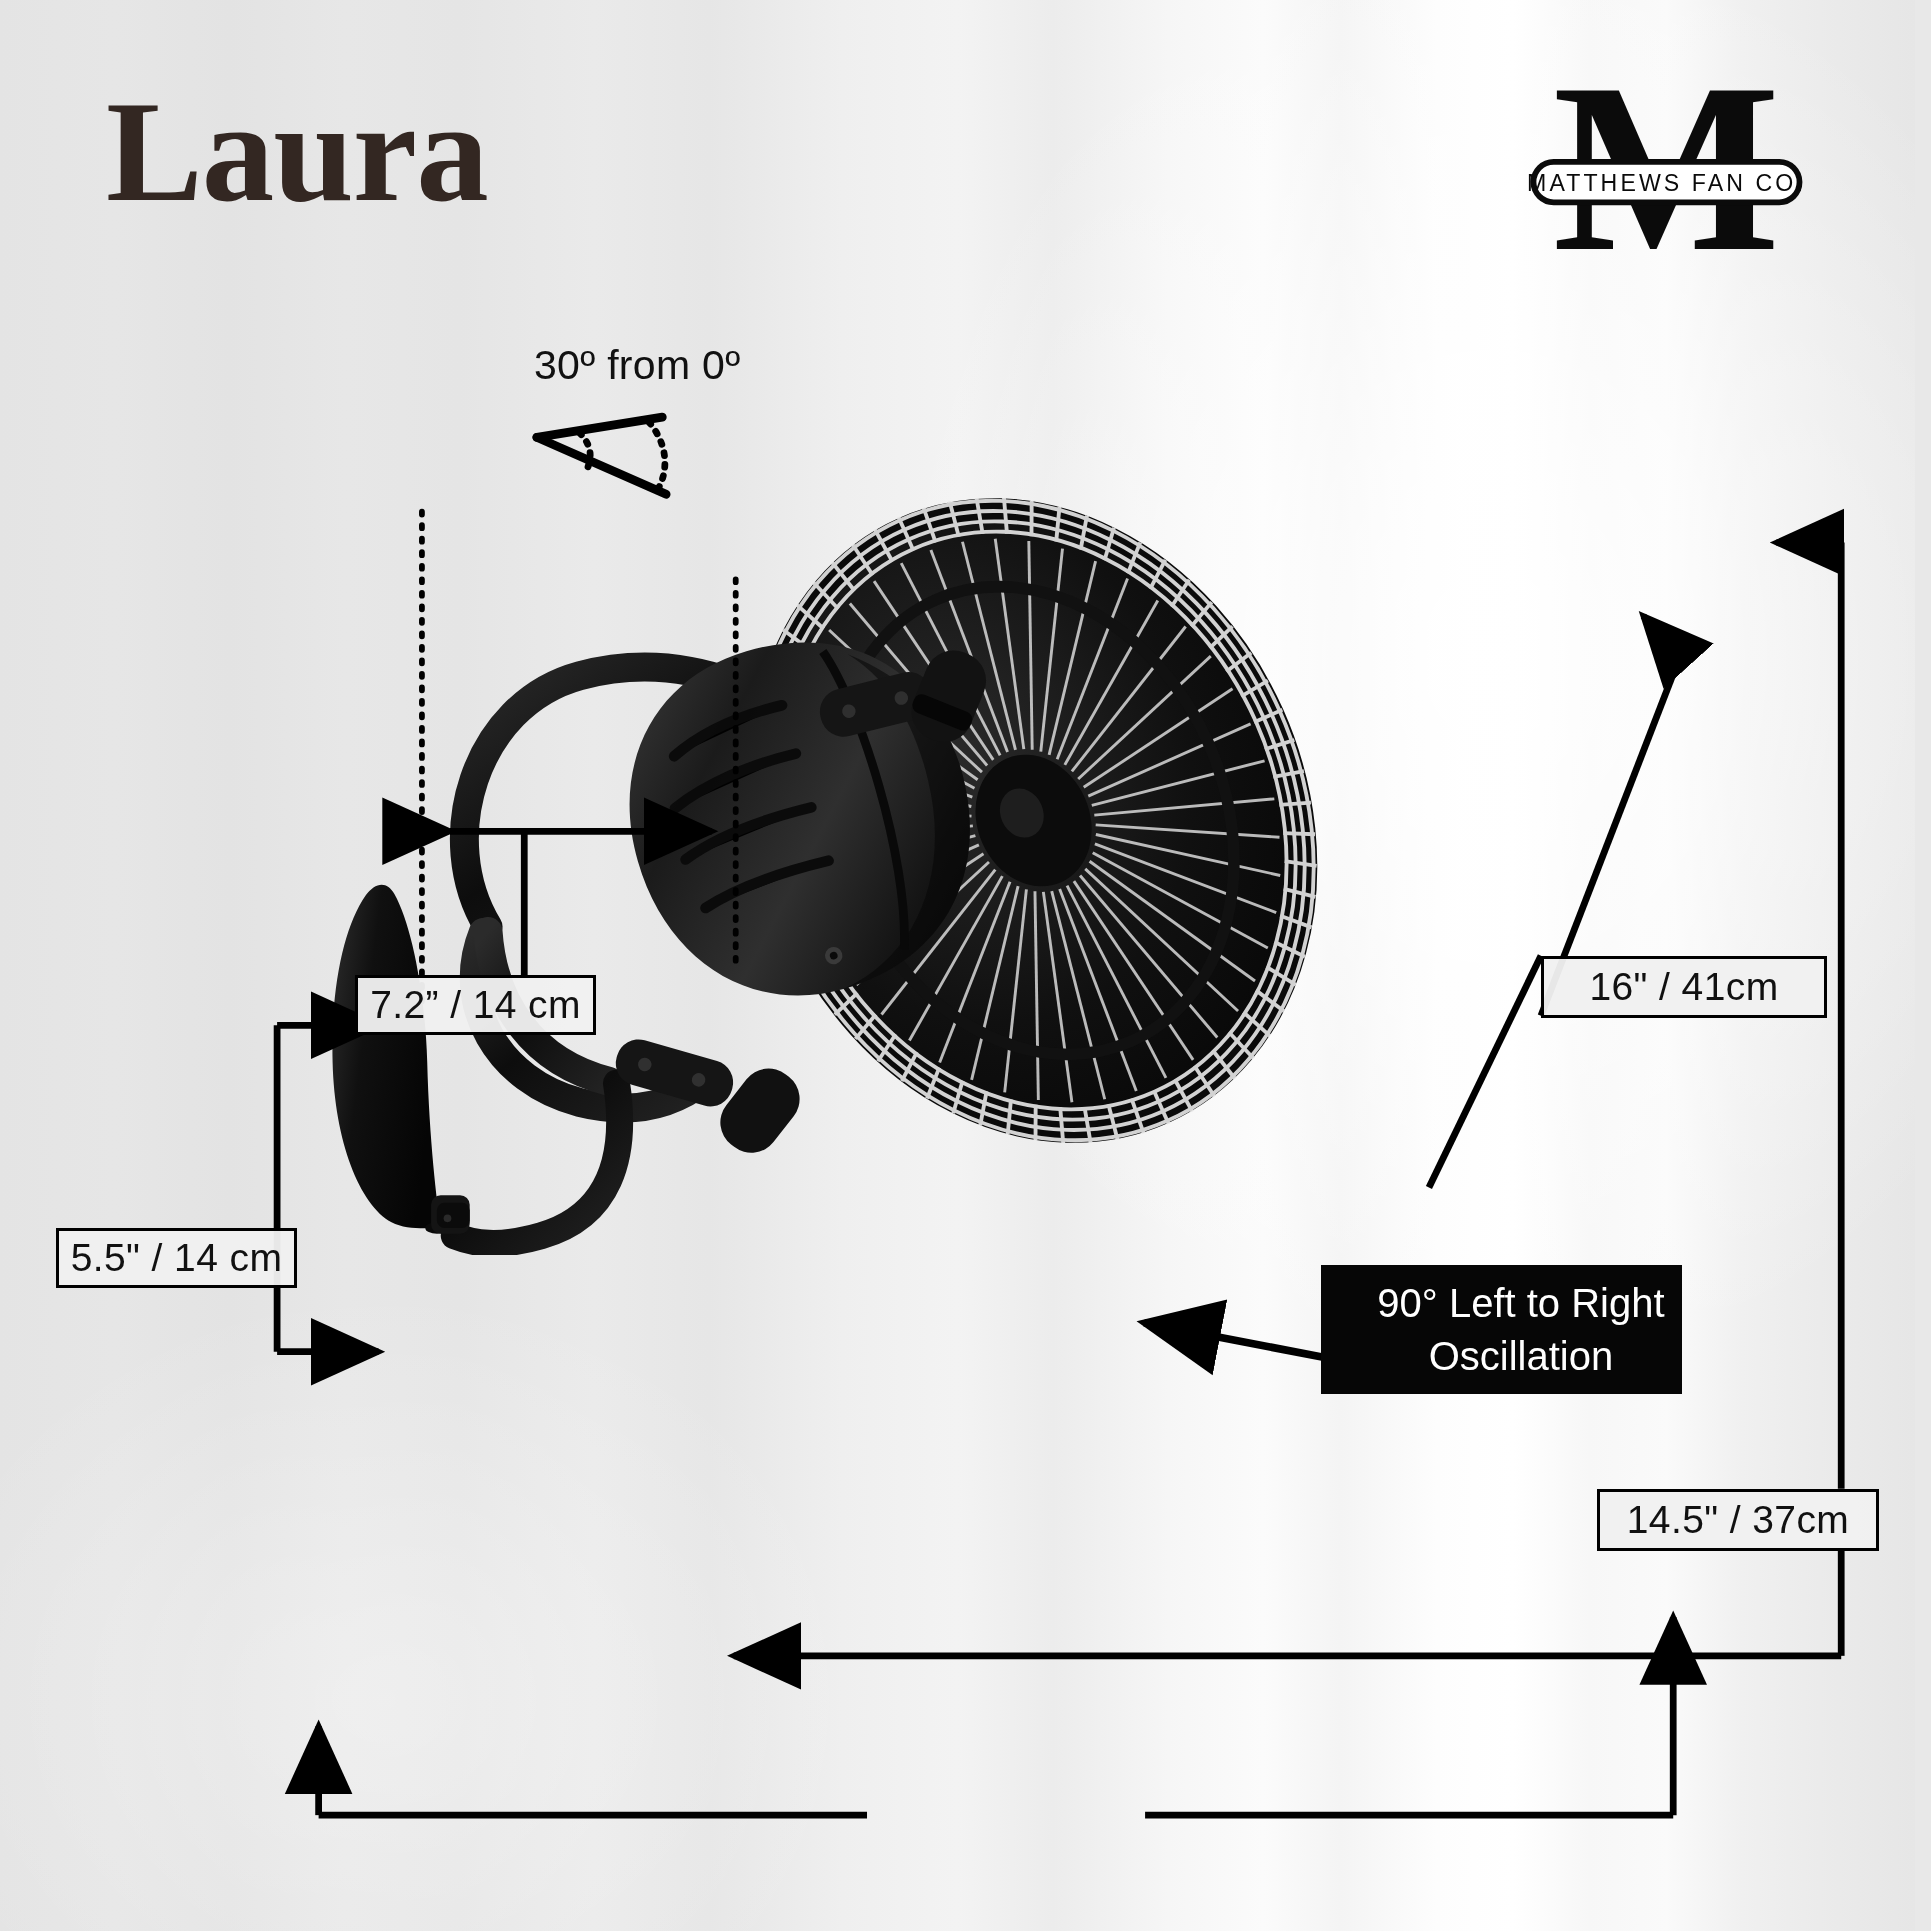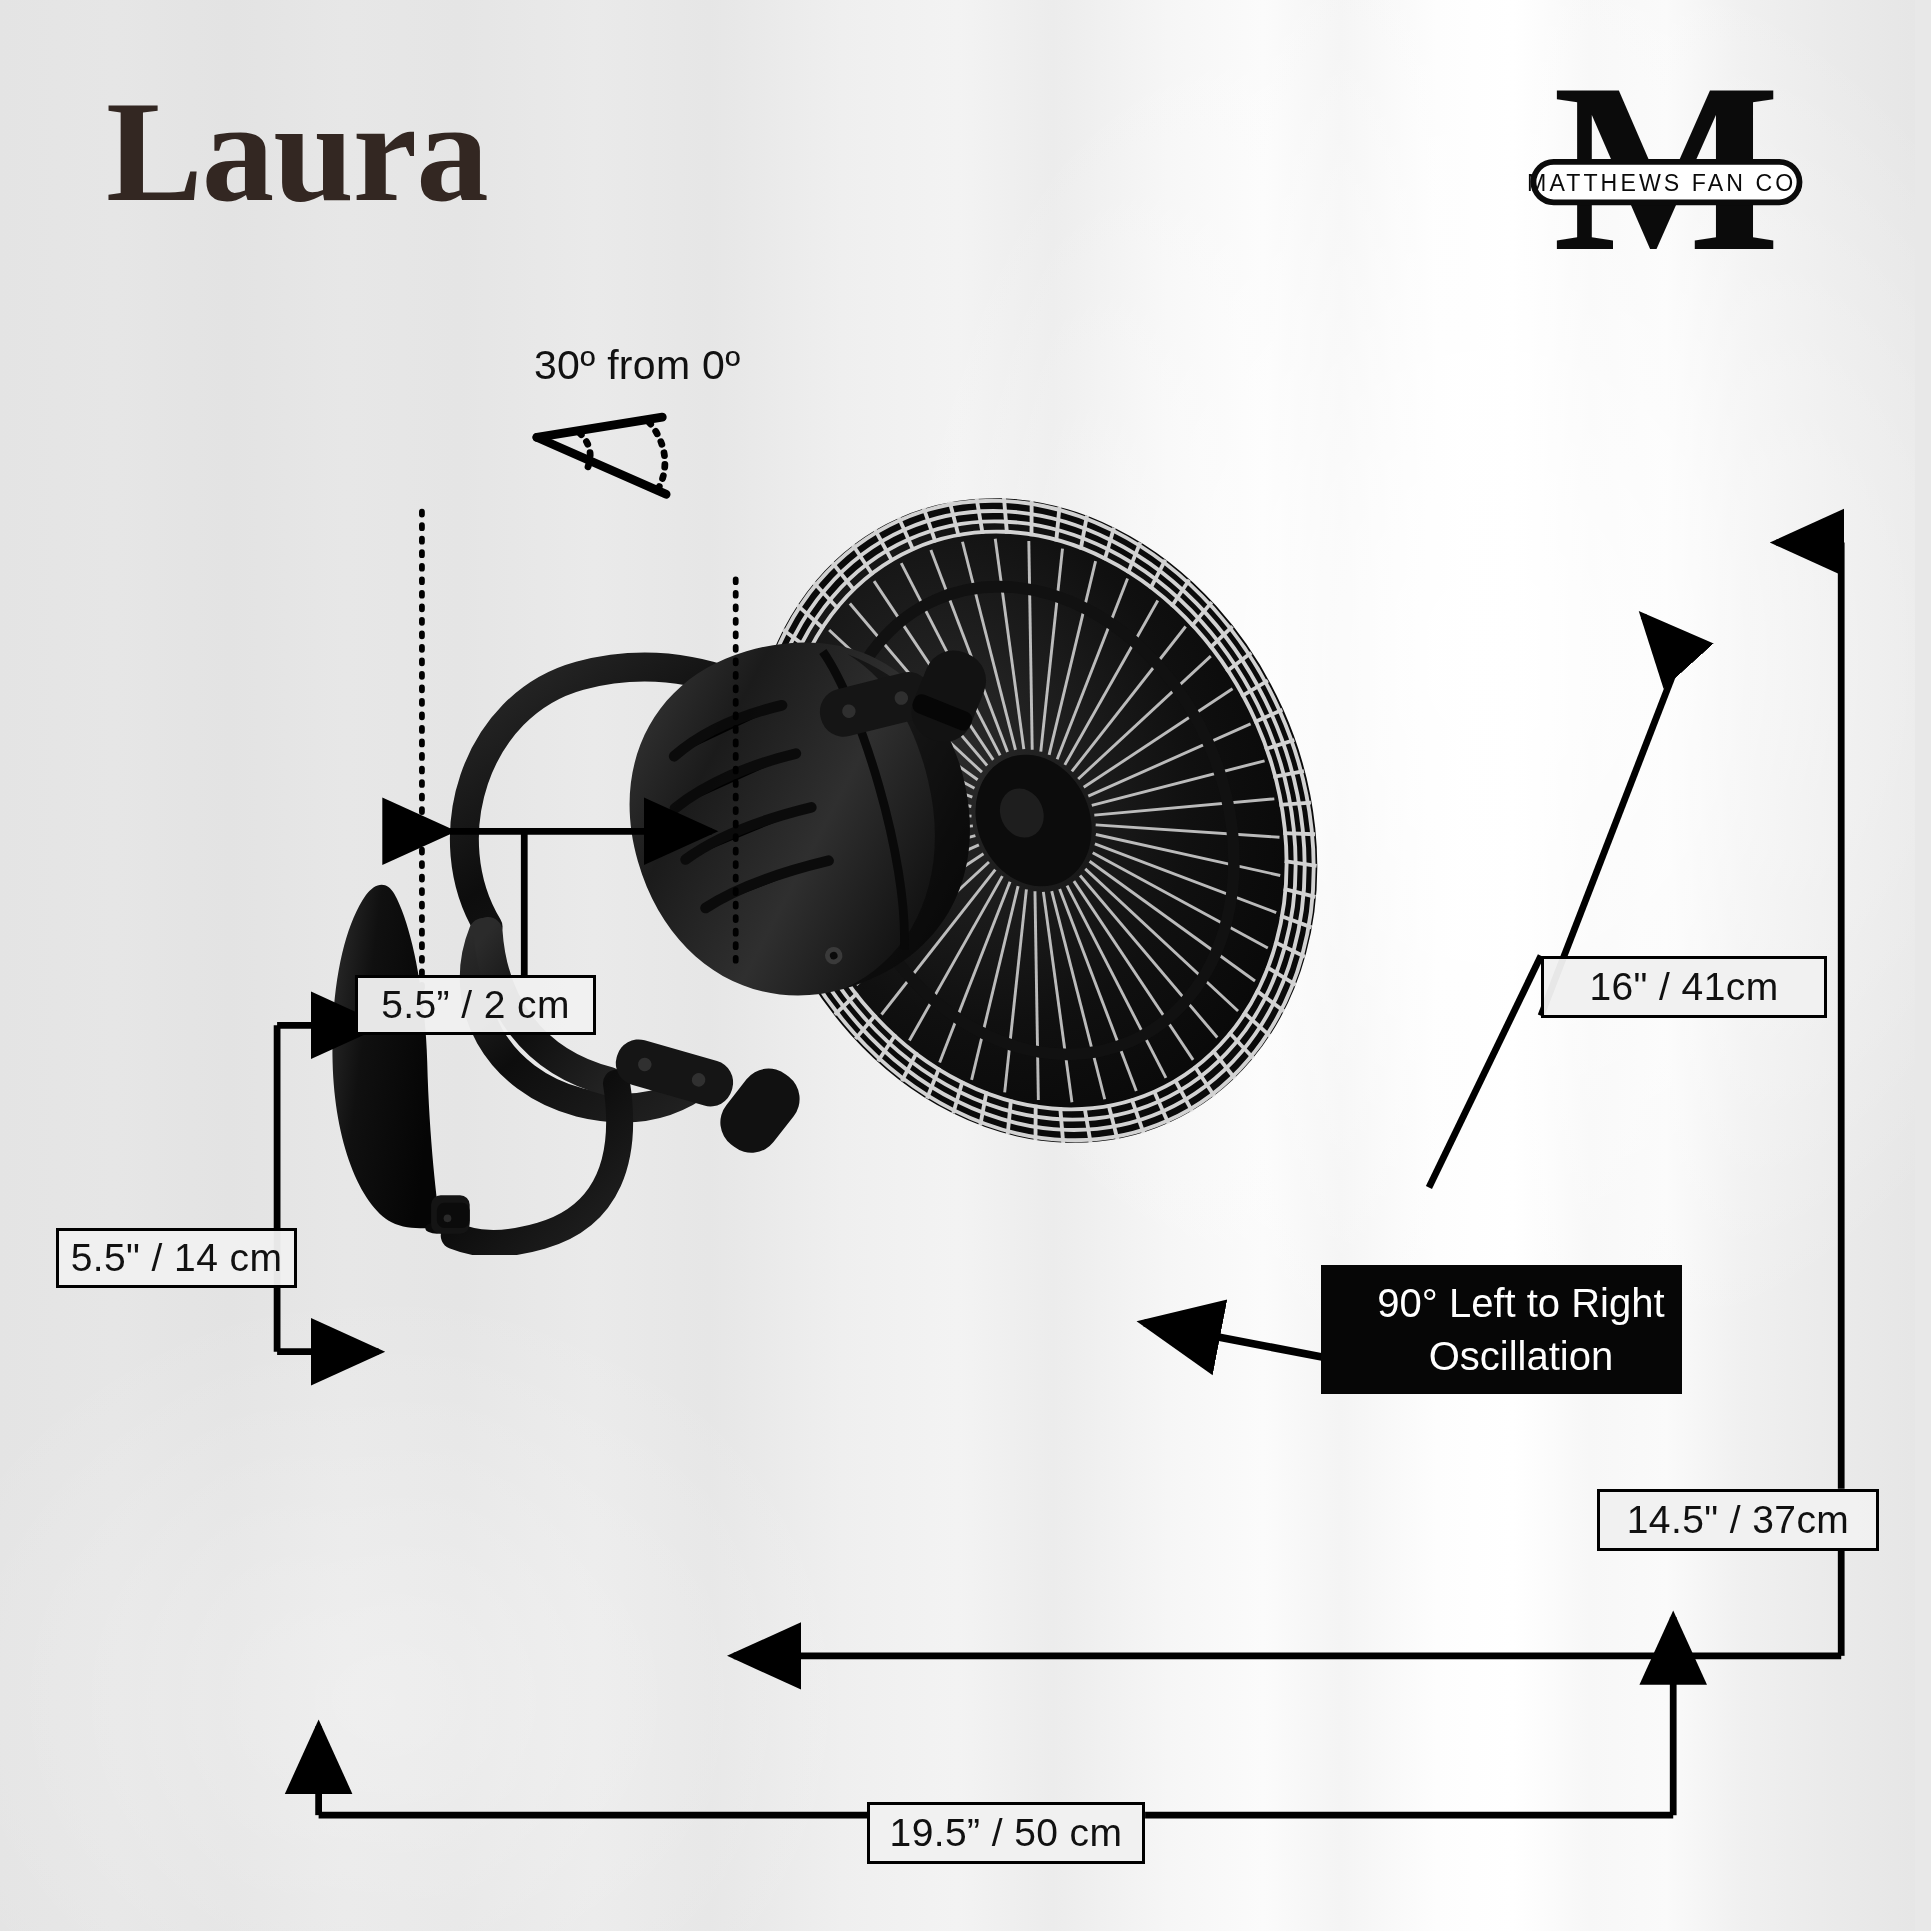--- a/index.html
+++ b/index.html
@@ -379,29 +379,28 @@
   <div id="title">Laura</div>
 
   <svg id="logo" viewBox="0 0 320 222">
     <text x="160" y="206" text-anchor="middle" font-family="Liberation Serif, serif" font-weight="700" font-size="250" fill="#0b0b0b">M</text>
     <rect x="22" y="116" width="276" height="42" rx="21" fill="#ffffff" stroke="#0b0b0b" stroke-width="6"></rect>
     <text x="160" y="146" text-anchor="middle" font-family="Liberation Sans, sans-serif" font-size="24" letter-spacing="3.2" fill="#0b0b0b">MATTHEWS FAN CO.</text>
   </svg>
 
   <div id="angle-note">30º from 0º</div>
 
-  <div class="chip" id="chip-depth">5.5” / 2 cm</div>
+  <div class="chip" id="chip-depth">7.2” / 14 cm</div>
 
   <div class="chip" id="chip-mount">5.5" / 14 cm</div>
 
   <div class="chip" id="chip-blade">16" / 41cm</div>
 
   <div class="chip" id="chip-height">14.5" / 37cm</div>
 
-  <div class="chip" id="chip-width">19.5” / 50 cm</div>
 
   <div class="chip-dark" id="chip-osc">
     <div>
       <div>90° Left to Right</div>
       <div>Oscillation</div>
     </div>
   </div>
 
 </div>
 

